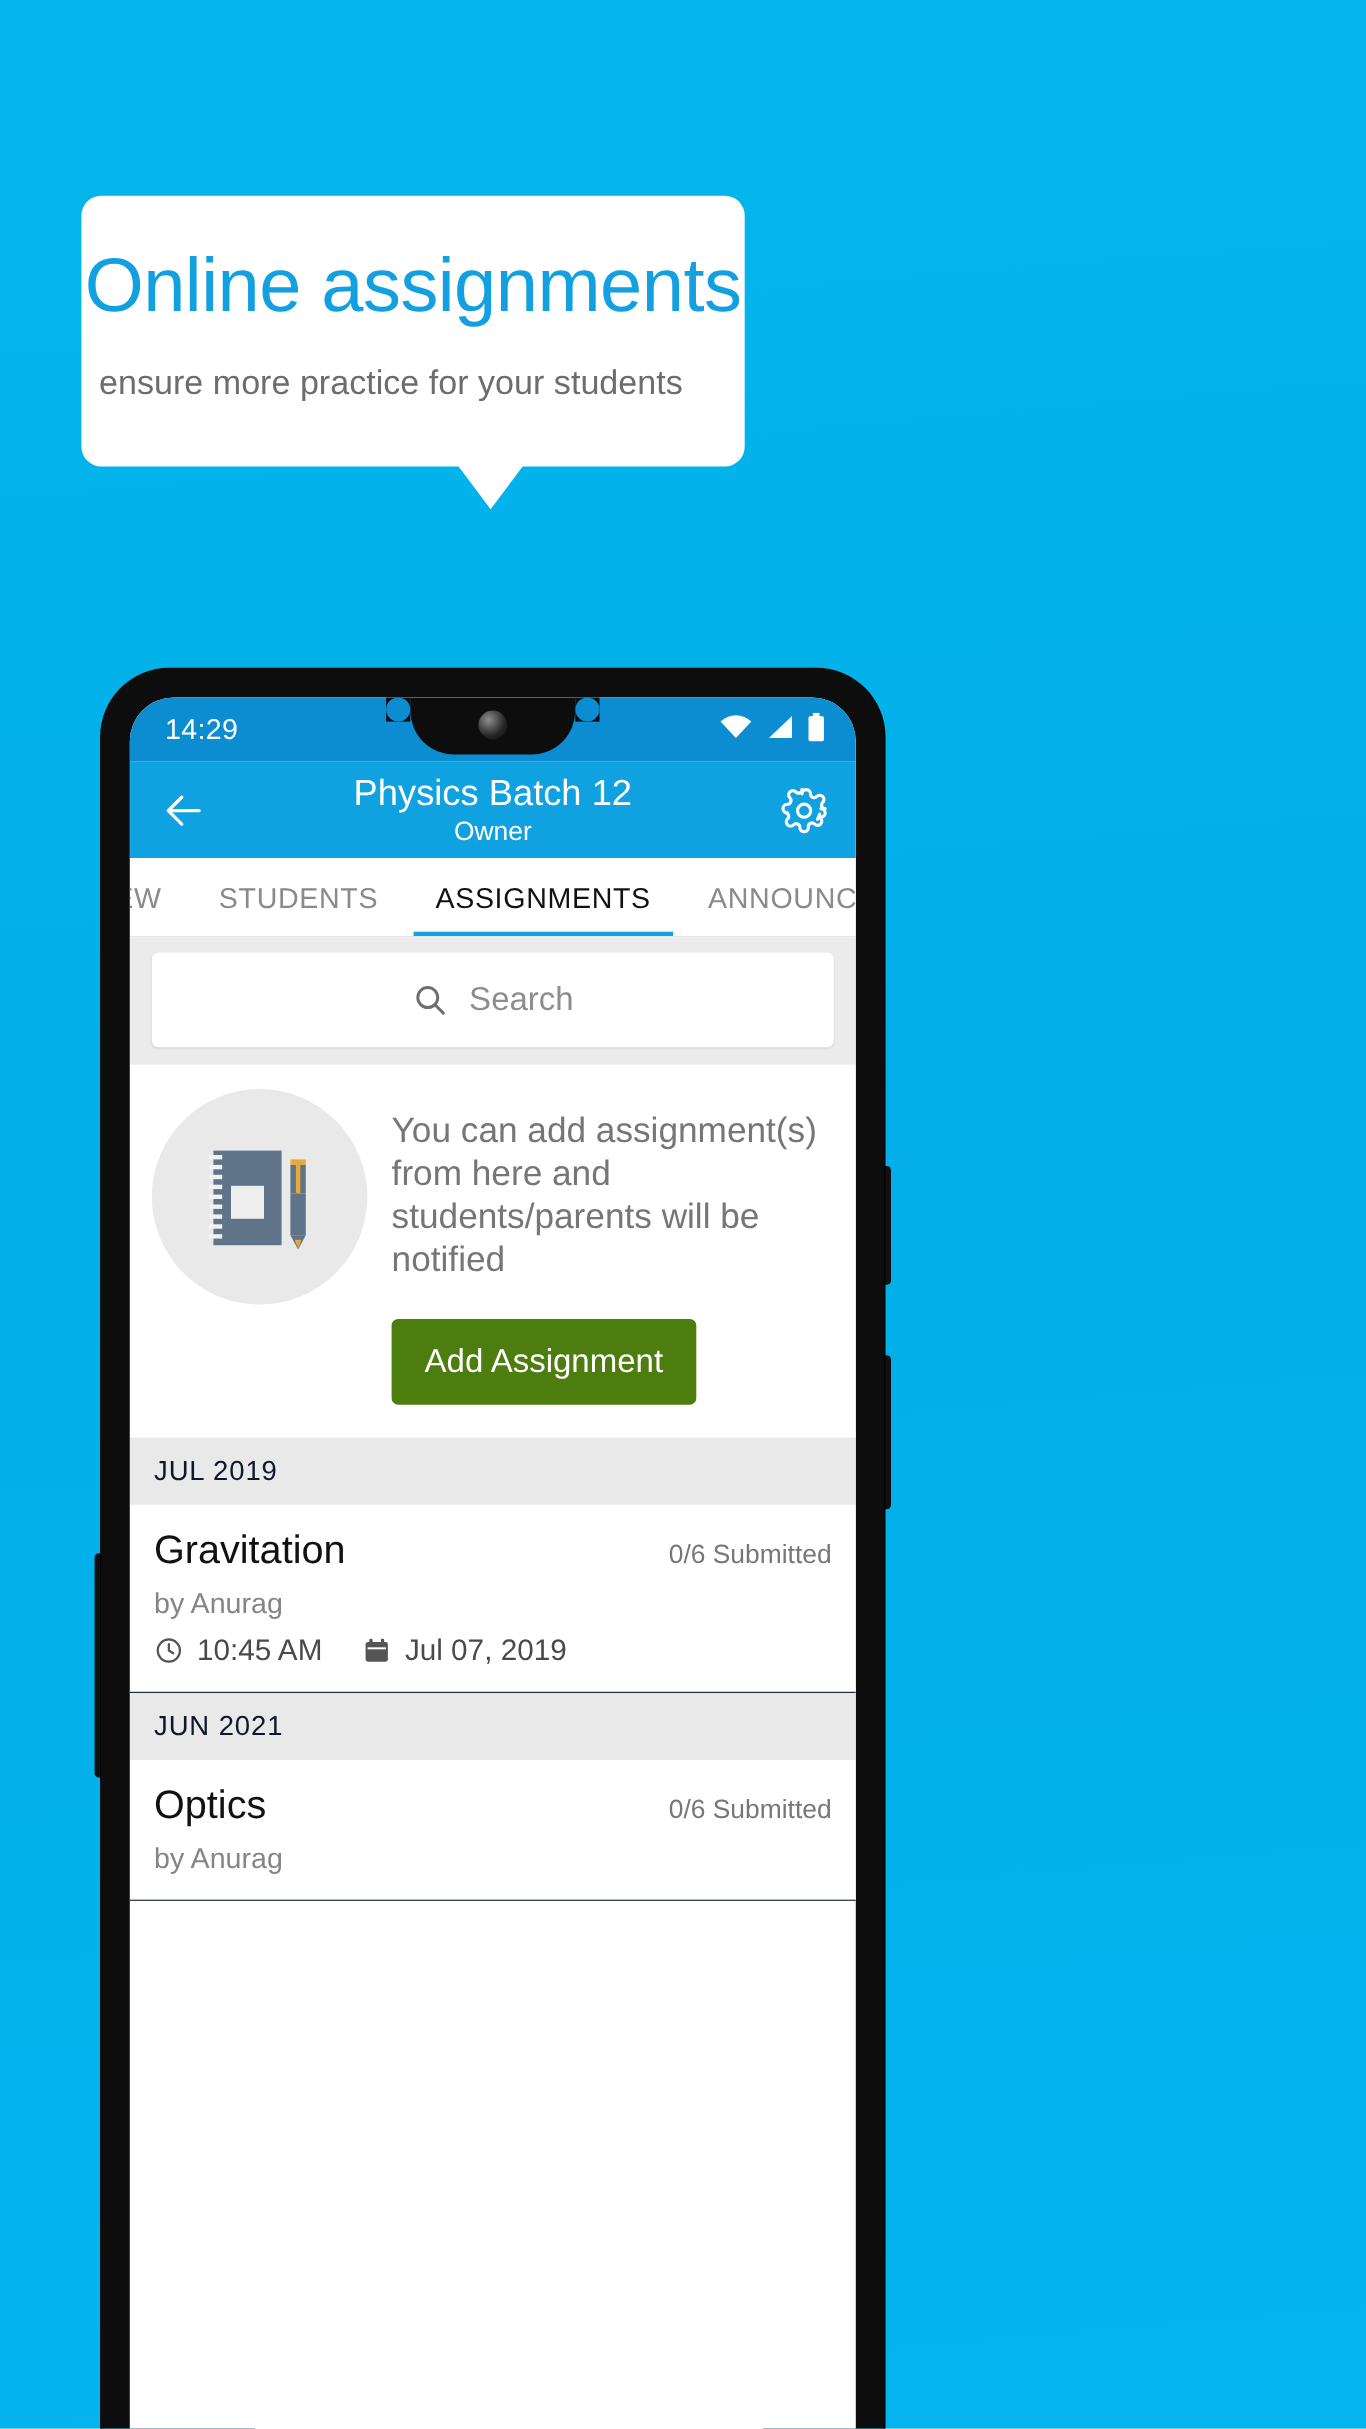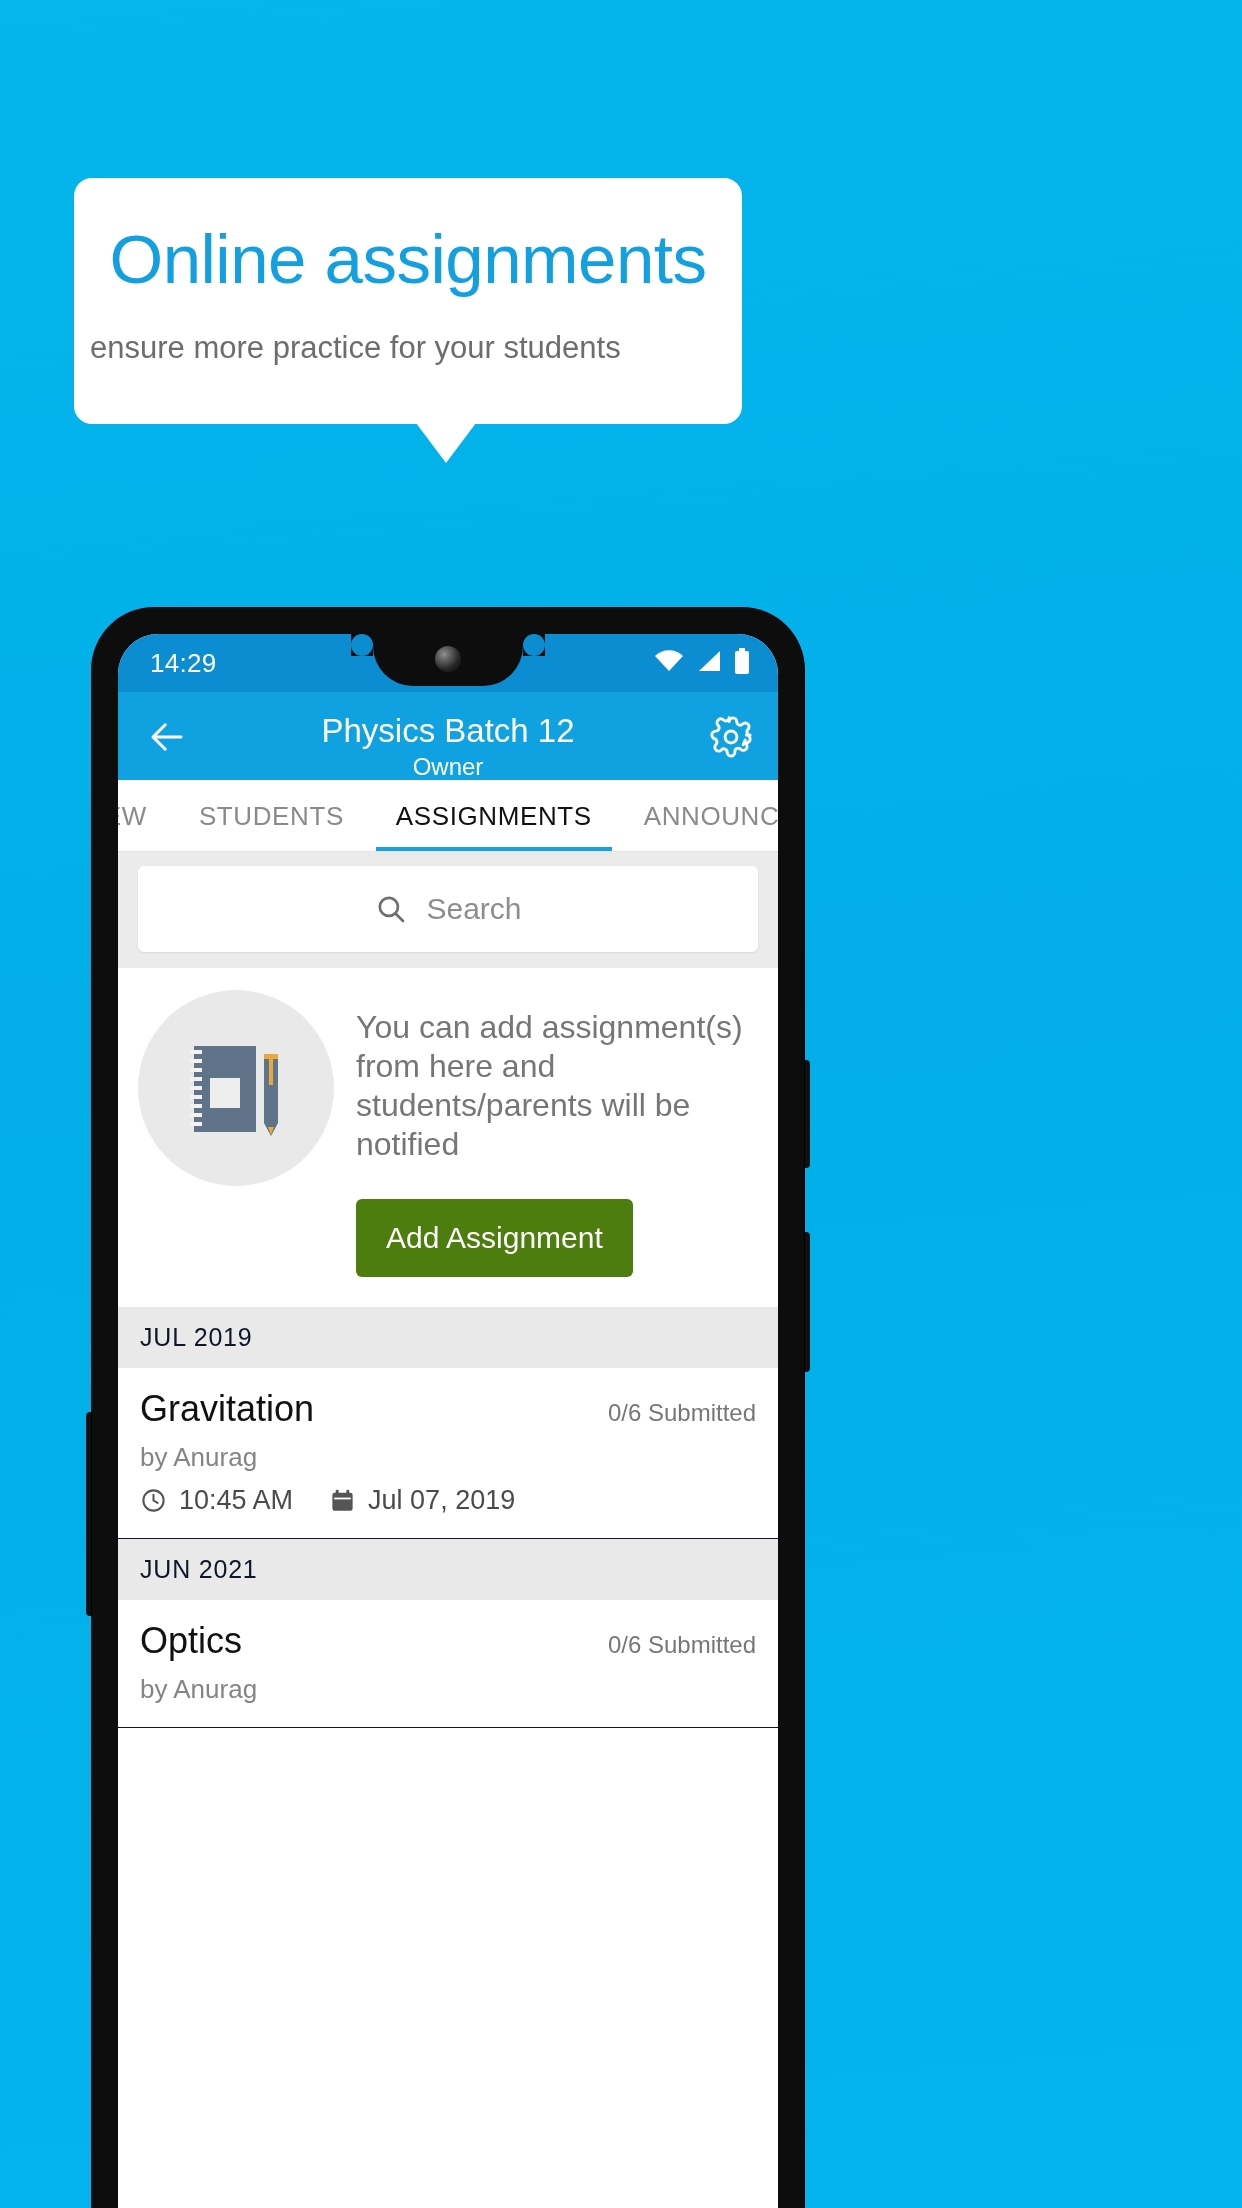--- a/index.html
+++ b/index.html
@@ -12,21 +12,21 @@
     position: relative;
     width: 1242px; height: 2208px;
     background: linear-gradient(175deg, #04b6ec 0%, #03aee8 45%, #04b4ee 100%);
     overflow: hidden;
   }
 
   
   #bubble {
     position: absolute;
     left: 74px; top: 178px;
-    width: 668px; height: 246px;
+    width: 603px; height: 246px;
     background: #ffffff;
     border-radius: 18px;
   }
   #bubble-tail {
     position: absolute;
     left: 416px; top: 423px;
     width: 0; height: 0;
     border-left: 30px solid transparent;
     border-right: 30px solid transparent;
     border-top: 40px solid #ffffff;
@@ -141,21 +141,21 @@
     background: #10a2e0;
   }
   #back-arrow {
     position: absolute;
     left: 28px; top: 24px;
     width: 42px; height: 42px;
     cursor: pointer;
   }
   #appbar-titles {
     position: absolute;
-    left: 110px; right: 110px; top: 18px;
+    left: 110px; right: 110px; top: 8px;
     text-align: center;
   }
   #appbar-title {
     font-size: 33px;
     line-height: 42px;
     color: #ffffff;
     font-weight: 400;
   }
   #appbar-subtitle {
     font-size: 24px;

